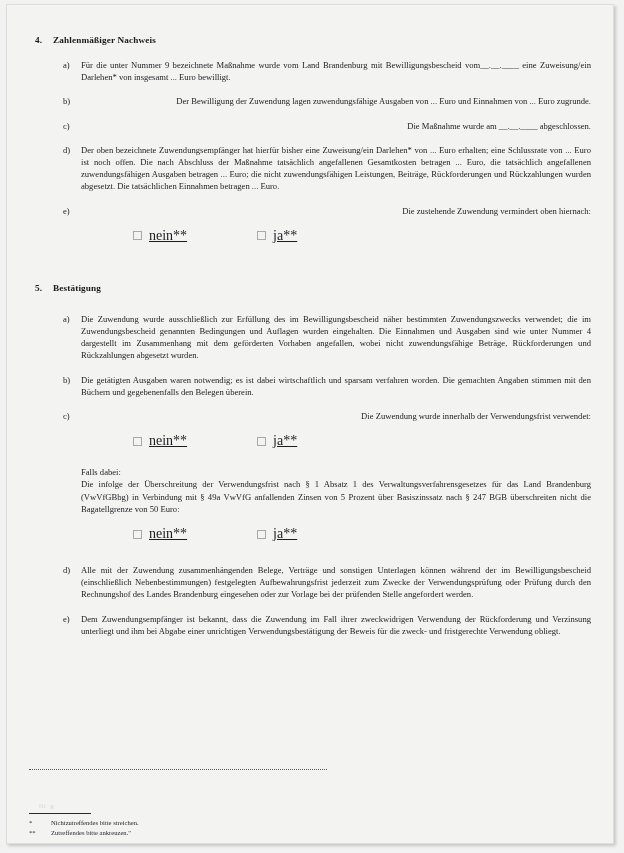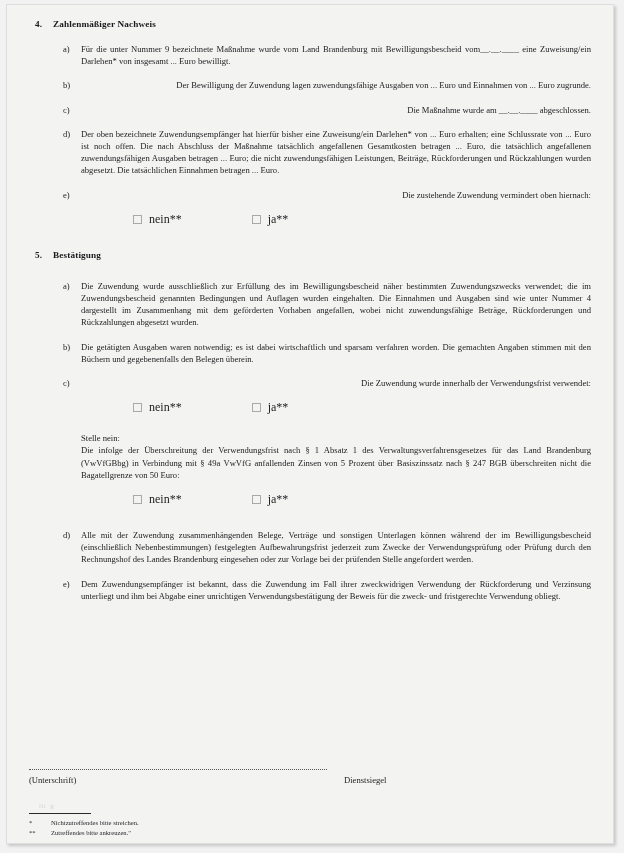--- a/index.html
+++ b/index.html
@@ -44,21 +44,21 @@
     font-weight: bold;
     font-size: 9.2px;
     color: #19191c;
     letter-spacing: 0.15px;
     margin: 0 0 0 6px;
   }
   .sec-num {
     width: 18px;
     flex: 0 0 18px;
   }
-  .sec-title { flex: 1 1 auto; }
+  .sec-title { flex: 1 1 auto; margin-top: 16px; }
 
   .intro {
     font-size: 8.6px;
     color: #1d1d20;
     margin: 0 0 0 34px;
     line-height: 1.35;
   }
 
   
   .item {
@@ -78,22 +78,23 @@
     text-align: justify;
     text-justify: inter-word;
   }
   .item-body.nojust { text-align: right; }
 
   
   .cb-row {
     display: flex;
     align-items: center;
     margin-left: 104px;
-    font-size: 12px;
-    color: #1d1d20;
+    font-size: 14px;
+    color: #1d1d20;
+    text-decoration: underline;
   }
   .cb-group {
     display: flex;
     align-items: center;
   }
   .cb-group + .cb-group { margin-left: 70px; text-align: right; }
   .cb-box {
     display: inline-block;
     width: 7px;
     height: 7px;
@@ -238,21 +239,21 @@
         <span class="cb-box"></span>
         <span>nein**</span>
       </span>
       <span class="cb-group">
         <span class="cb-box"></span>
         <span>ja**</span>
       </span>
     </div>
 
     <div class="subblock" style="margin-bottom:11px;">
-      <div class="lead">Stelle nein:</div>
+      <div class="lead">Falls dabei:</div>
       <div>Die infolge der Überschreitung der Verwendungsfrist nach § 1 Absatz 1 des Verwaltungsverfahrensgesetzes für das Land Brandenburg (VwVfGBbg) in Verbindung mit § 49a VwVfG anfallenden Zinsen von 5 Prozent über Basiszinssatz nach § 247 BGB überschreiten nicht die Bagatellgrenze von 50 Euro:</div>
     </div>
 
     <div class="cb-row" style="margin-bottom:22px;">
       <span class="cb-group">
         <span class="cb-box"></span>
         <span>nein**</span>
       </span>
       <span class="cb-group">
         <span class="cb-box"></span>
@@ -265,24 +266,20 @@
       <span class="item-body">Alle mit der Zuwendung zusammenhängenden Belege, Verträge und sonstigen Unterlagen können während der im Bewilligungsbescheid (einschließlich Nebenbestimmungen) festgelegten Aufbewahrungsfrist jederzeit zum Zwecke der Verwendungsprüfung oder Prüfung durch den Rechnungshof des Landes Brandenburg eingesehen oder zur Vorlage bei der prüfenden Stelle angefordert werden.</span>
     </div>
 
     <div class="item">
       <span class="item-letter">e)</span>
       <span class="item-body">Dem Zuwendungsempfänger ist bekannt, dass die Zuwendung im Fall ihrer zweckwidrigen Verwendung der Rückforderung und Verzinsung unterliegt und ihm bei Abgabe einer unrichtigen Verwendungsbestätigung der Beweis für die zweck- und fristgerechte Verwendung obliegt.</span>
     </div>
 
     <div class="sig-area">
       <div class="dotted"></div>
-      <div class="sig-labels">
-        <span class="left">(Unterschrift)</span>
-        <span>Dienstsiegel</span>
-      </div>
     </div>
 
     <div class="fn-ghost">llt&nbsp;&nbsp;g</div>
     <div class="fn-rule"></div>
 
     <div class="footnotes">
       <div class="fn">
         <span class="fn-mark">*</span>
         <span class="fn-text">Nichtzutreffendes bitte streichen.</span>
       </div>

